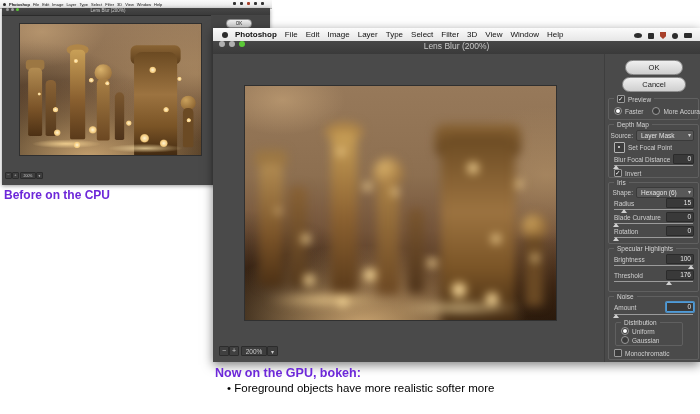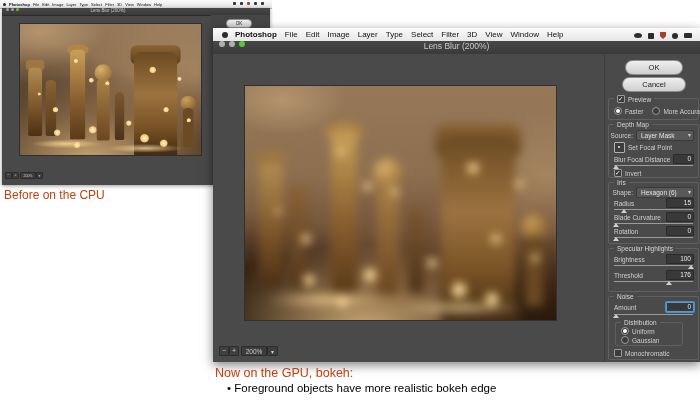--- a/index.html
+++ b/index.html
@@ -54,21 +54,21 @@
       radial-gradient(210px 160px at 0% 104%, rgba(18,9,3,.92), transparent 75%),
       radial-gradient(170px 130px at 100% 104%, rgba(34,20,8,.6), transparent 75%),
       linear-gradient(to bottom,#97795a 0%,#8d6f50 38%,#74543a 62%,#4a2f1a 85%,#342010 100%);}
   .scene-inner{position:absolute;left:0;top:0;width:311px;height:234px;transform-origin:0 0}
   .blurwrap{position:absolute;inset:0;filter:blur(5px)}
   .scene-sharp .blurwrap{filter:blur(1.2px)}
   .pc{position:absolute;border-radius:8px 8px 3px 3px}
   .bk{position:absolute;border-radius:50%;background:radial-gradient(circle,#fff4d2 0%,#f3ca7d 55%,rgba(243,202,125,0) 78%)}
   .streak{position:absolute;border-radius:50%}
 
-  .cap-title{font-weight:normal;font-size:12.5px;color:#c2410c}
+  .cap-title{font-weight:bold;font-size:12.5px;color:#6d28d9}
   .cap-li{font-size:11.5px;color:#000;line-height:14px;list-style:none;margin:0;padding:0}
   .cap-li::before{content:"• "}
 </style>
 </head>
 <body>
 
 <div id="canvas">
 
   <div class="abs" style="left:0;top:0;width:272px;height:186px">
     <div class="menubar abs" style="left:0;top:0;width:272px;height:8px;font-size:4px;gap:0">
@@ -361,17 +361,17 @@
           </div>
         </div>
 
       </div>
     </div>
   </div>
 
   <div class="abs" style="left:215px;top:366px">
     <div class="cap-title">Now on the GPU, bokeh:</div>
     <ul style="margin:1px 0 0 12px;padding:0">
-      <li class="cap-li">Foreground objects have more realistic bokeh edge</li>
+      <li class="cap-li">Foreground objects have more realistic softer more</li>
     </ul>
   </div>
 
 </div>
 
 </body></html>

